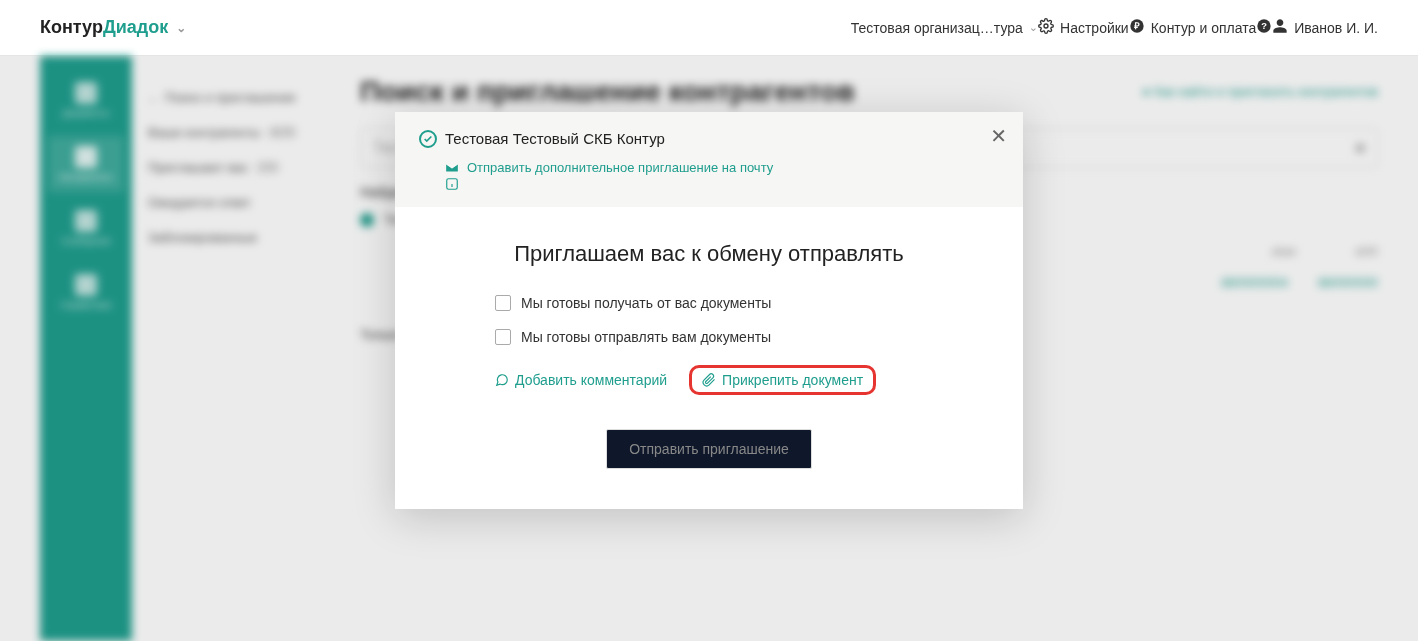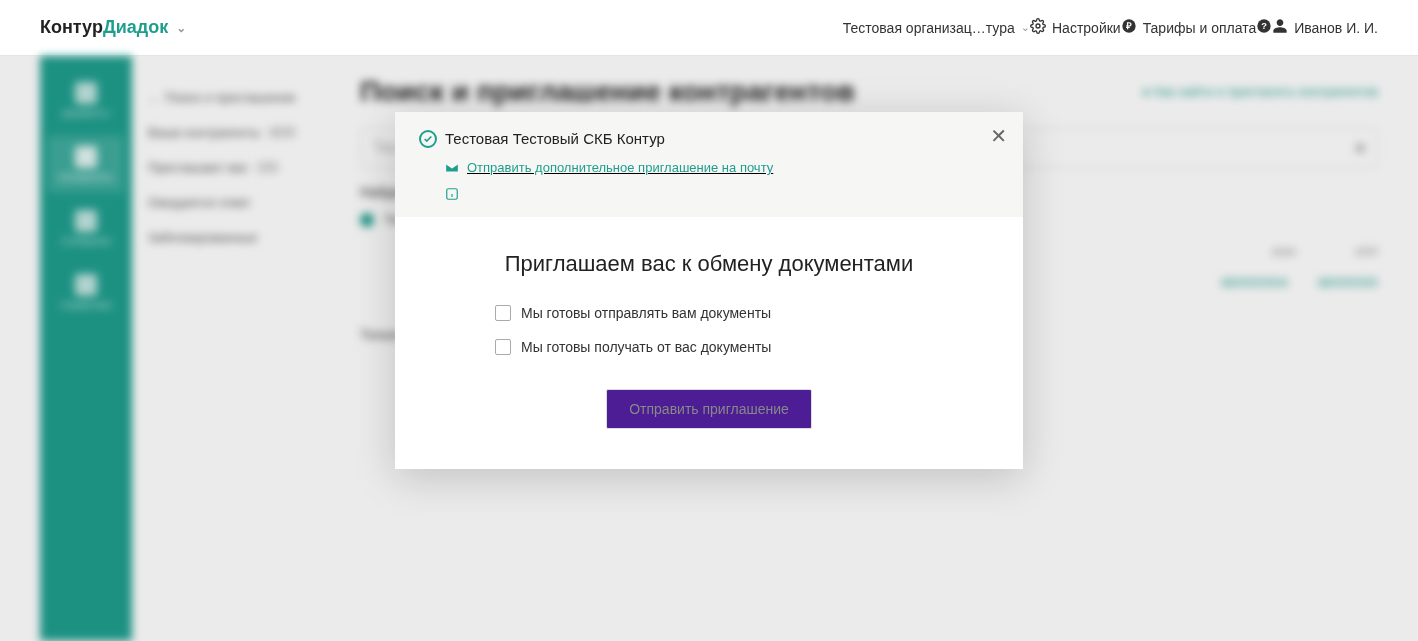--- a/index.html
+++ b/index.html
@@ -41,34 +41,34 @@
     .overlay { position: absolute; top: 56px; left: 0; right: 0; bottom: 0; background: rgba(0,0,0,0.08); display: flex; justify-content: center; }
     .modal { width: 628px; background: #fff; margin-top: 56px; height: fit-content; box-shadow: 0 8px 40px rgba(0,0,0,0.18); position: relative; }
     .modal-header { background: #f6f6f4; padding: 18px 24px 16px; position: relative; }
     .modal-close { position: absolute; right: 16px; top: 14px; font-size: 20px; color: #666; cursor: pointer; line-height: 1; }
     .org-row { display: flex; align-items: flex-start; gap: 8px; }
     .org-check { width: 18px; height: 18px; border: 2px solid #1f9e8e; border-radius: 50%; display: flex; align-items: center; justify-content: center; color: #1f9e8e; font-size: 10px; }
     .org-name { font-size: 15px; color: #222; font-weight: 500; }
     .org-details { margin-left: 26px; font-size: 13px; color: #888; margin-top: 2px; }
     .org-details .val { color: #333; }
     .org-details .id-link { color: #1f9e8e; }
-    .modal-links { margin-left: 26px; margin-top: 12px; display: flex; flex-direction: column; gap: 12px; text-decoration: underline; }
+    .modal-links { margin-left: 26px; margin-top: 12px; display: flex; flex-direction: column; gap: 2px; }
     .modal-link { color: #1f9e8e; font-size: 13px; display: flex; align-items: center; gap: 8px; cursor: pointer; }
     .modal-link-icon { width: 14px; height: 14px; display: inline-flex; align-items: center; justify-content: center; }
 
     .modal-body { padding: 34px 100px 40px; }
     .modal-title { font-size: 22px; color: #222; text-align: center; margin-bottom: 28px; }
     .checkbox-row { display: flex; align-items: center; gap: 10px; font-size: 14px; color: #333; margin-bottom: 18px; }
     .checkbox { width: 16px; height: 16px; border: 1.5px solid #aaa; border-radius: 2px; cursor: pointer; flex-shrink: 0; }
     .action-row { display: flex; gap: 22px; margin-top: 20px; align-items: center; }
     .action-link { color: #1f9e8e; font-size: 14px; display: flex; align-items: center; gap: 6px; cursor: pointer; }
     .action-link-icon { width: 14px; height: 14px; display: inline-flex; align-items: center; justify-content: center; }
     .highlight-frame { border: 3px solid #e63530; border-radius: 10px; padding: 4px 10px; }
     .modal-footer { display: flex; justify-content: center; margin-top: 34px; }
-    .submit-btn { background: #4c1d95; border: 1px solid #ddd; color: #888; font-size: 14px; padding: 11px 22px; border-radius: 2px; cursor: not-allowed; }
+    .submit-btn { background: #0f172a; border: 1px solid #ddd; color: #888; font-size: 14px; padding: 11px 22px; border-radius: 2px; cursor: not-allowed; }
   </style>
 </head>
 <body>
 
 <div class="header">
   <div class="logo">
     <span class="logo-kontur">Контур</span>
     <span class="logo-diadoc">Диадок</span>
     <span class="logo-chevron">⌄</span>
   </div>
@@ -87,21 +87,21 @@
       </span>
       <span>Настройки</span>
     </div>
     <div class="header-item">
       <span>
         <svg viewBox="0 0 24 24">
             <circle cx="12" cy="12" r="10" fill="#333"></circle>
             <text x="12" y="17" font-size="14" fill="#fff" text-anchor="middle" font-weight="bold">₽</text>
           </svg>
       </span>
-      <span>Тарифы и оплата</span>
+      <span>Контур и оплата</span>
     </div>
     <div class="header-item">
       <span>
         <svg viewBox="0 0 24 24" width="18" height="18">
             <circle cx="12" cy="12" r="10" fill="#333"></circle>
             <text x="12" y="17" font-size="14" fill="#fff" text-anchor="middle" font-weight="bold">?</text>
           </svg>
       </span>
     </div>
     <div class="header-item">
@@ -205,30 +205,50 @@
                 <rect x="3" y="3" width="18" height="18" rx="3"></rect>
                 <line x1="12" y1="8" x2="12" y2="8"></line>
                 <line x1="12" y1="12" x2="12" y2="17"></line>
               </svg>
           </span>
         </div>
       </div>
     </div>
 
     <div class="modal-body">
-      <div class="modal-title">Приглашаем вас к обмену документами</div>
-
+      <div class="modal-title">Приглашаем вас к обмену отправлять</div>
+
+      <div class="checkbox-row">
+        <div class="checkbox"></div>
+        <span>Мы готовы получать от вас документы</span>
+      </div>
       <div class="checkbox-row">
         <div class="checkbox"></div>
         <span>Мы готовы отправлять вам документы</span>
       </div>
-      <div class="checkbox-row">
-        <div class="checkbox"></div>
-        <span>Мы готовы получать от вас документы</span>
-      </div>
-
+
+      <div class="action-row">
+        <div class="action-link">
+          <span class="action-link-icon">
+            <svg width="14" height="14" viewBox="0 0 24 24" fill="none" stroke="#1f9e8e" stroke-width="2">
+                <path d="M21 11.5a8.38 8.38 0 0 1-8.5 8.5 8.5 8.5 0 0 1-4-1L3 21l2-5.5a8.5 8.5 0 1 1 16-4z"></path>
+              </svg>
+          </span>
+          <span>Добавить комментарий</span>
+        </div>
+        <div class="highlight-frame">
+          <div class="action-link">
+            <span class="action-link-icon">
+              <svg width="14" height="14" viewBox="0 0 24 24" fill="none" stroke="#1f9e8e" stroke-width="2">
+                  <path d="M21.44 11.05l-9.19 9.19a6 6 0 0 1-8.49-8.49l9.19-9.19a4 4 0 0 1 5.66 5.66l-9.2 9.19a2 2 0 0 1-2.83-2.83l8.49-8.48"></path>
+                </svg>
+            </span>
+            <span>Прикрепить документ</span>
+          </div>
+        </div>
+      </div>
 
       <div class="modal-footer">
         <button class="submit-btn">Отправить приглашение</button>
       </div>
     </div>
   </div>
 </div>
 
 </body></html>

